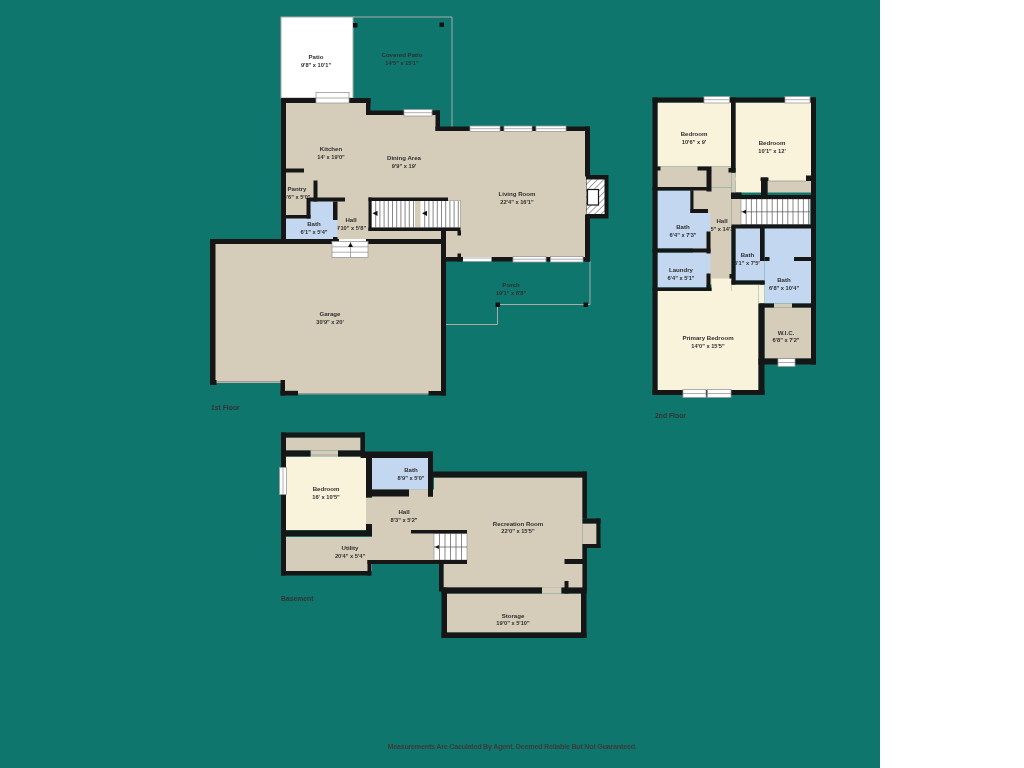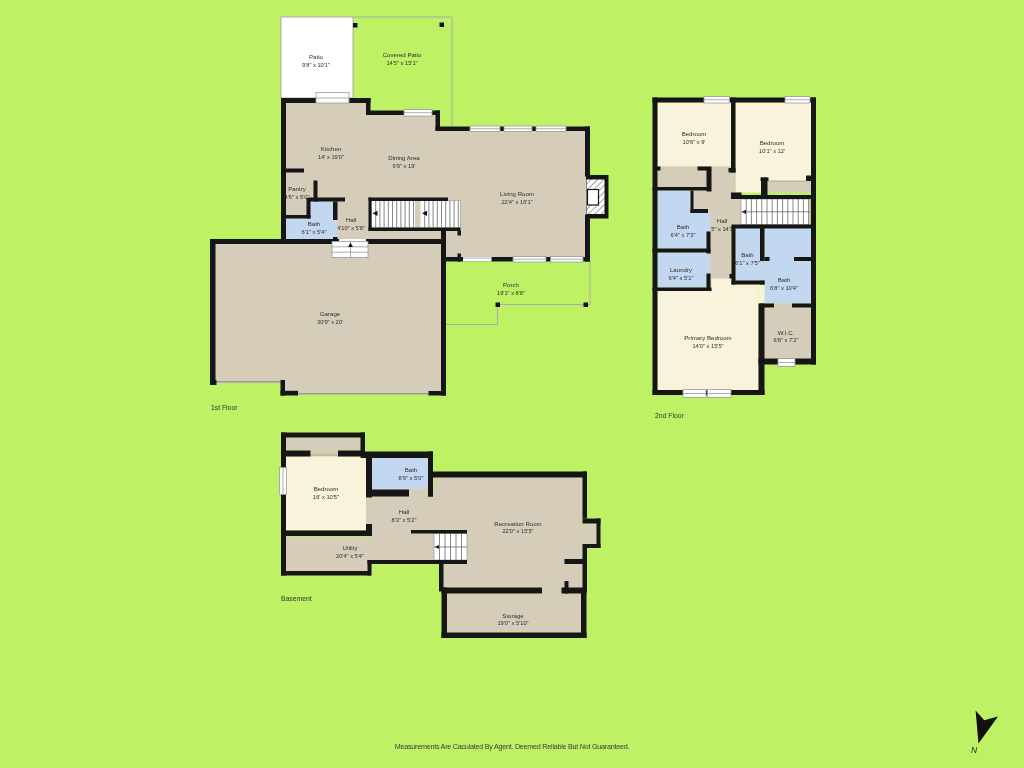--- a/index.html
+++ b/index.html
@@ -1,17 +1,17 @@
 <!DOCTYPE html>
 <html><head>
 <meta charset="utf-8">
 <style>
   html,body{margin:0;padding:0;background:#ffffff;}
-  .page{position:relative;width:1024px;height:768px;background:#bef264;overflow:hidden;
-        font-family:"Liberation Sans", sans-serif;}
+  .page{position:relative;width:880px;height:768px;background:#0f766e;overflow:hidden;
+        font-family:"Liberation Sans", sans-serif;font-weight:bold;}
   svg{position:absolute;left:0;top:0;}
   text{font-family:"Liberation Sans", sans-serif;fill:#2e2e2e;}
   .rn{font-size:6.1px;}
   .rd{font-size:5.7px;}
   .fl{font-size:6.8px;fill:#333;}
 </style>
 </head>
 <body>
 <div class="page">
 <svg width="1024" height="768" viewBox="0 0 1024 768">

